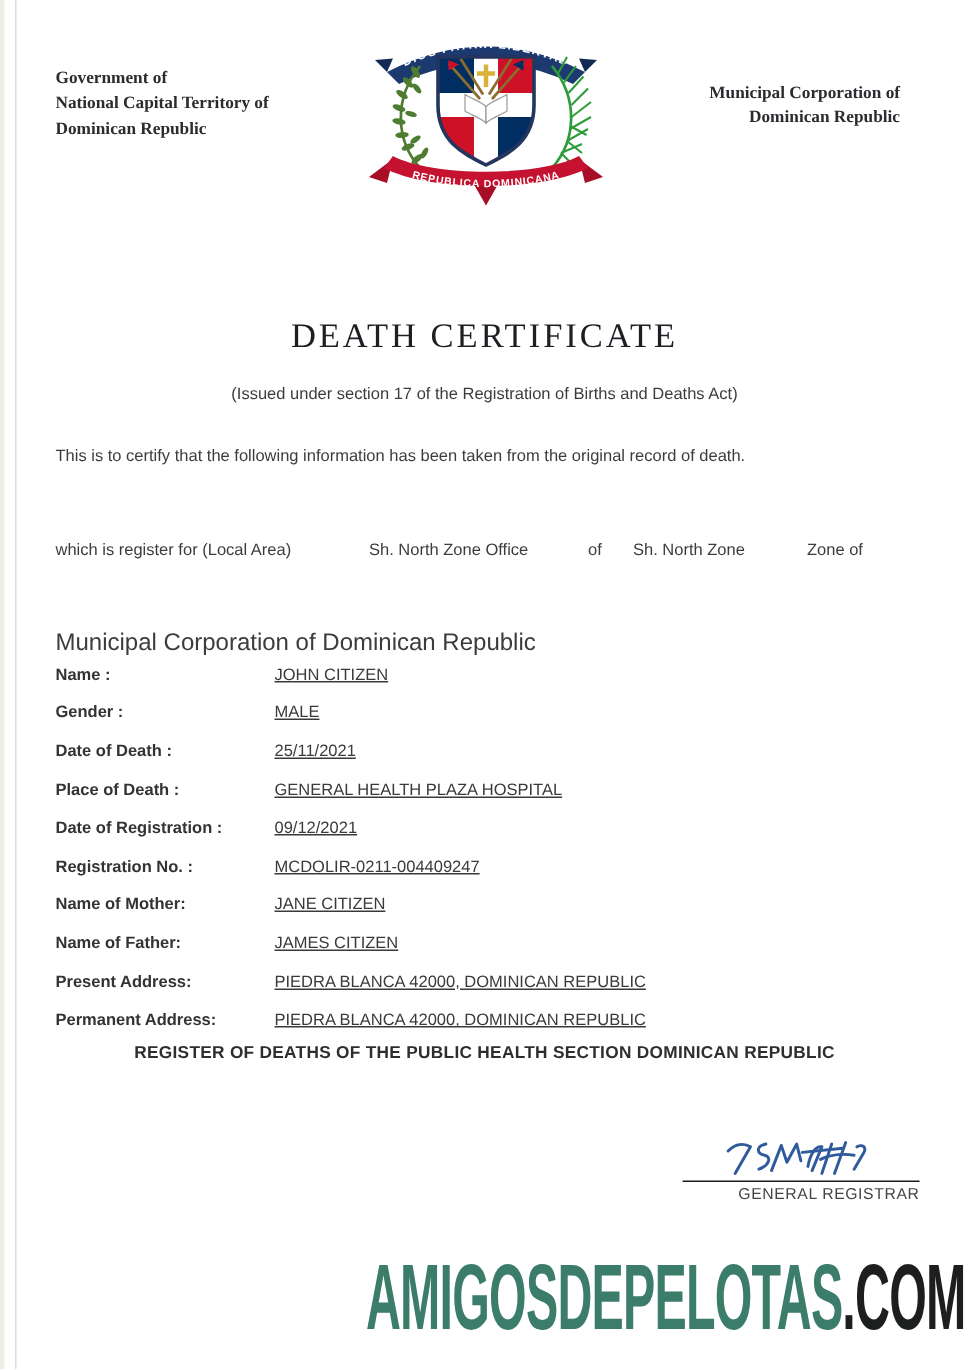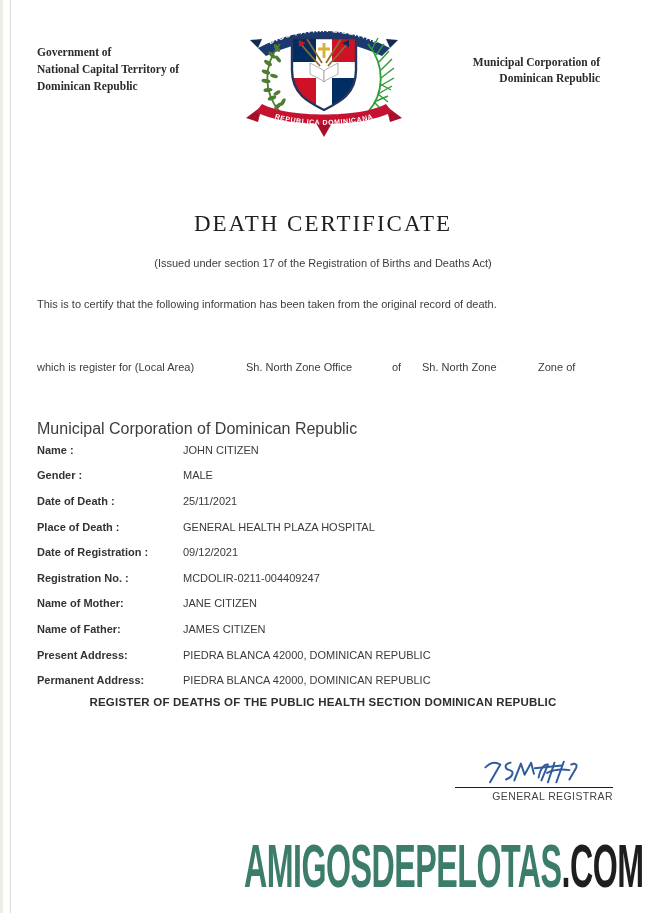--- a/index.html
+++ b/index.html
@@ -43,21 +43,21 @@
   .rl-prefix { left:37px; }
   .rl-office { left:246px; }
   .rl-of     { left:392px; }
   .rl-zone   { left:422px; }
   .rl-suffix { left:524px;margin-left:14px; }
   .register-line2 { position:absolute; left:37px; top:404px; font-size:16px; color:#3c3c3c;margin-top:16px; }
 
   .fields { position:absolute; left:37px; top:437px; width:560px; }
   .field-row { display:flex; height:25.6px; align-items:center; }
   .field-label { width:146px; font-weight:bold; font-size:11px; color:#333333; }
-  .field-value { font-size:11px; color:#3a3a3a; }
+  .field-value { font-size:11px; color:#3a3a3a;text-decoration:underline; }
 
   .register-statement {
     position:absolute; left:0; right:0; top:696px; text-align:center;
     font-weight:bold; font-size:11.5px; color:#2e2e2e; letter-spacing:0.2px;
   }
 
   .signature-block { position:absolute; left:455px; top:756px; width:158px; }
   .signature-svg { position:absolute; left:23px; top:2px; width:110px; height:28px; }
   .signature-rule { position:absolute; left:0; top:31px; width:158px; height:0; border-top:1.6px solid #1b1b1b; }
   .signatory-title {

